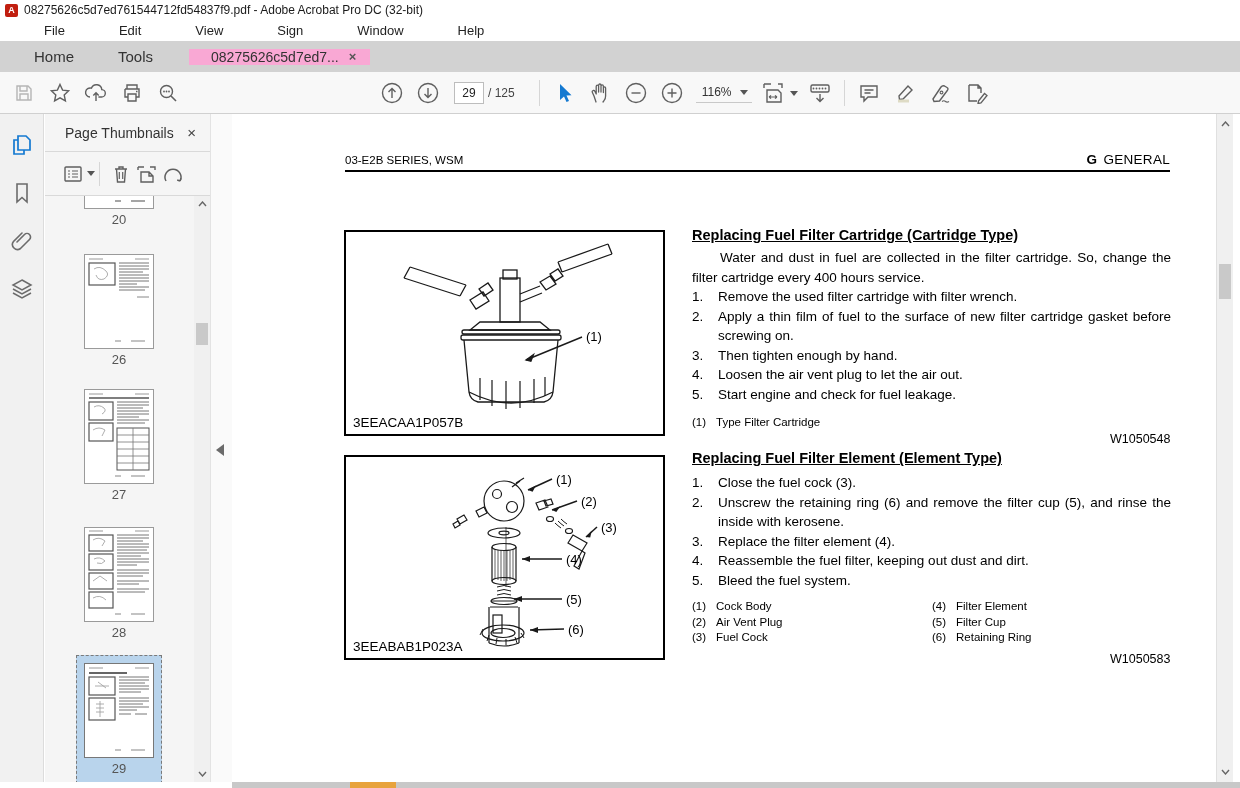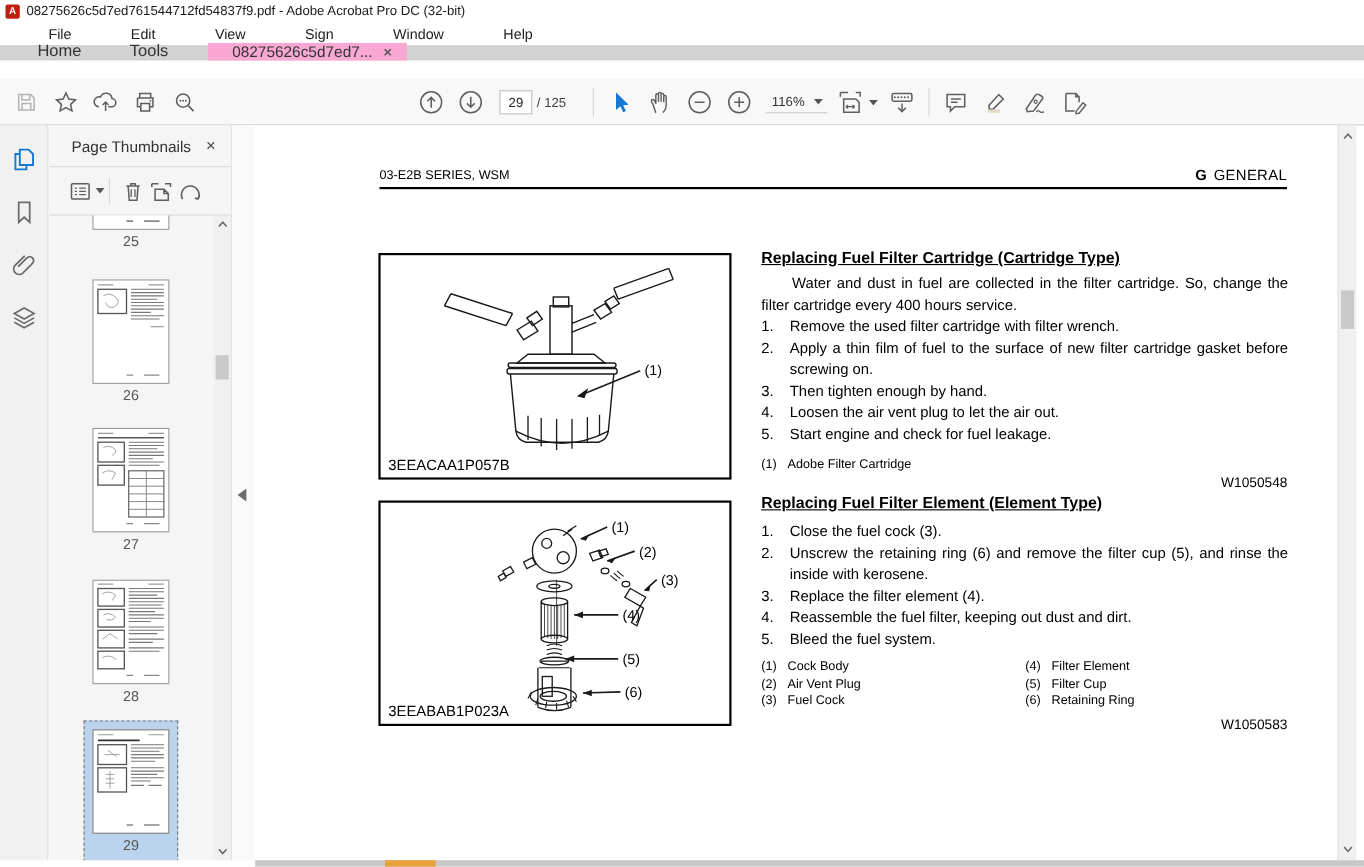--- a/index.html
+++ b/index.html
@@ -10,21 +10,21 @@
   
   .titlebar { position:absolute; left:0; top:0; width:1240px; height:20px; background:#fff; display:flex; align-items:center; padding-left:5px; }
   .pdf-badge { width:13px; height:13px; background:#c11e0f; color:#fff; font-size:9px; font-weight:bold; display:flex; align-items:center; justify-content:center; border-radius:2px; margin-right:6px; }
   .titlebar-text { font-size:12px; color:#1a1a1a; }
 
   
   .menubar { position:absolute; left:0; top:20px; width:1240px; height:21px; background:#fff; display:flex; align-items:center; padding-left:8px; gap:18px; }
   .menu-item { font-size:13px; color:#222; cursor:default;margin-left:36px; }
 
   
-  .tabbar { position:absolute; left:0; top:41px; width:1240px; height:14px; background:#d2d2d2; display:flex; align-items:flex-end; }
+  .tabbar { position:absolute; left:0; top:41px; width:1240px; height:31px; background:#d2d2d2; display:flex; align-items:center; }
   .tab { font-size:15px; color:#333; display:flex; align-items:center; padding:0 22px; }
   .tab.home { margin-left:12px; }
   .doc-tab { background:#f9a8d4; display:flex; align-items:center; gap:10px; padding:0 14px 0 22px; font-size:14px; color:#333; margin-left:14px; min-width:178px; }
   .doc-tab .close { color:#555; font-size:13px; font-weight:bold; }
 
   
   .toolbar { position:absolute; left:0; top:72px; width:1240px; height:42px; background:#f8f8f8; border-bottom:1px solid #d0d0d0; }
   .tb-group { position:absolute; top:0; height:42px; display:flex; align-items:center; }
   .tb-btn { width:36px; height:34px; display:flex; align-items:center; justify-content:center; }
   .tb-sep { width:1px; height:26px; background:#d6d6d6; margin:0 6px; }
@@ -295,21 +295,21 @@
     </div>
 
     <div class="thumbs">
 
       <div class="thumb-item" style="top:-82px;">
         <div class="thumb-page" style="height:95px;">
           <svg width="68" height="93" viewBox="0 0 68 93">
               <path d="M30 86 h6 M46 86 h14" stroke="#888" stroke-width="1.5"></path>
             </svg>
         </div>
-        <div class="thumb-label">25</div>
+        <div class="thumb-label">20</div>
       </div>
 
       <div class="thumb-item" style="top:58px;">
         <div class="thumb-page" style="height:95px;">
           <svg width="68" height="93" viewBox="0 0 68 93">
               <path d="M4 4 h14 M50 4 h14" stroke="#999" stroke-width="1"></path>
               <rect x="4" y="8" width="26" height="22" fill="none" stroke="#555" stroke-width="1.2"></rect>
               <path d="M9 14 q6 -4 12 2 q4 4 -2 8 q-6 2 -8 -4" fill="none" stroke="#999" stroke-width=".8"></path>
               <path d="M34 8 h30 M34 11 h30 M34 14 h30 M34 17 h24 M34 20 h30 M34 23 h30 M34 26 h30 M34 29 h18 M34 32 h30 M34 35 h26" stroke="#777" stroke-width="1"></path>
               <path d="M52 42 h12" stroke="#888" stroke-width="1"></path>
@@ -504,21 +504,21 @@
       <div class="step">
           <span class="num">4.</span>
           <span class="txt">Loosen the air vent plug to let the air out.</span>
         </div>
       <div class="step">
           <span class="num">5.</span>
           <span class="txt">Start engine and check for fuel leakage.</span>
         </div>
       <div class="legend-row" style="margin-top:11px;">
           <span class="lnum">(1)</span>
-          <span>Adobe Filter Cartridge</span>
+          <span>Type Filter Cartridge</span>
         </div>
     </div>
     <div class="wcode" style="left:878px; top:318px;">W1050548</div>
 
     <div class="rcol" style="top:336px;">
       <div class="sec-hd">Replacing Fuel Filter Element (Element Type)</div>
       <div style="height:7px;"></div>
       <div class="step">
           <span class="num">1.</span>
           <span class="txt">Close the fuel cock (3).</span>

